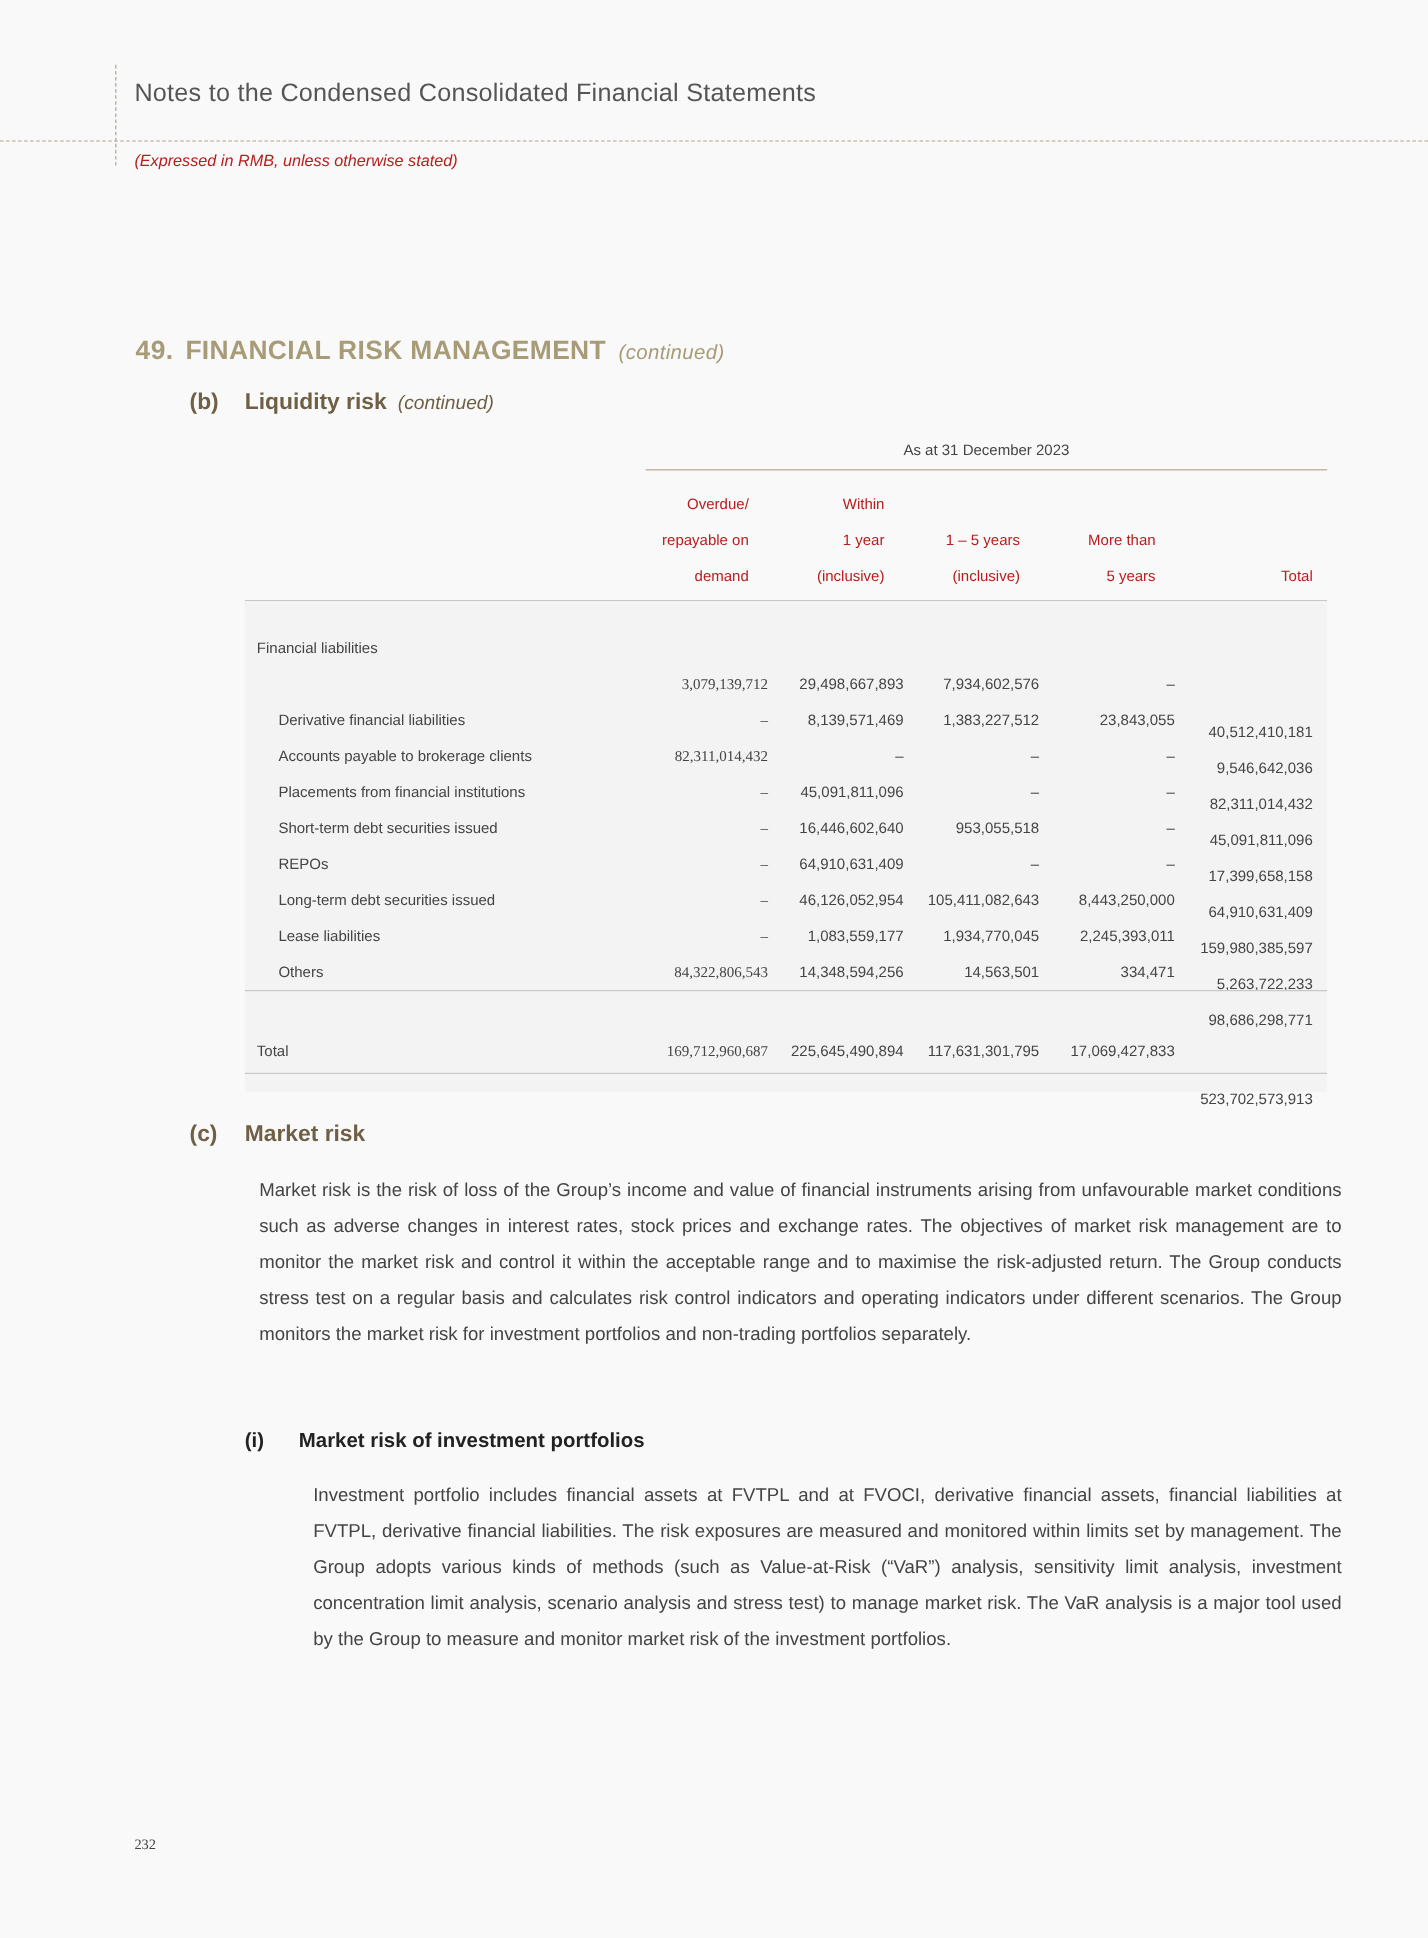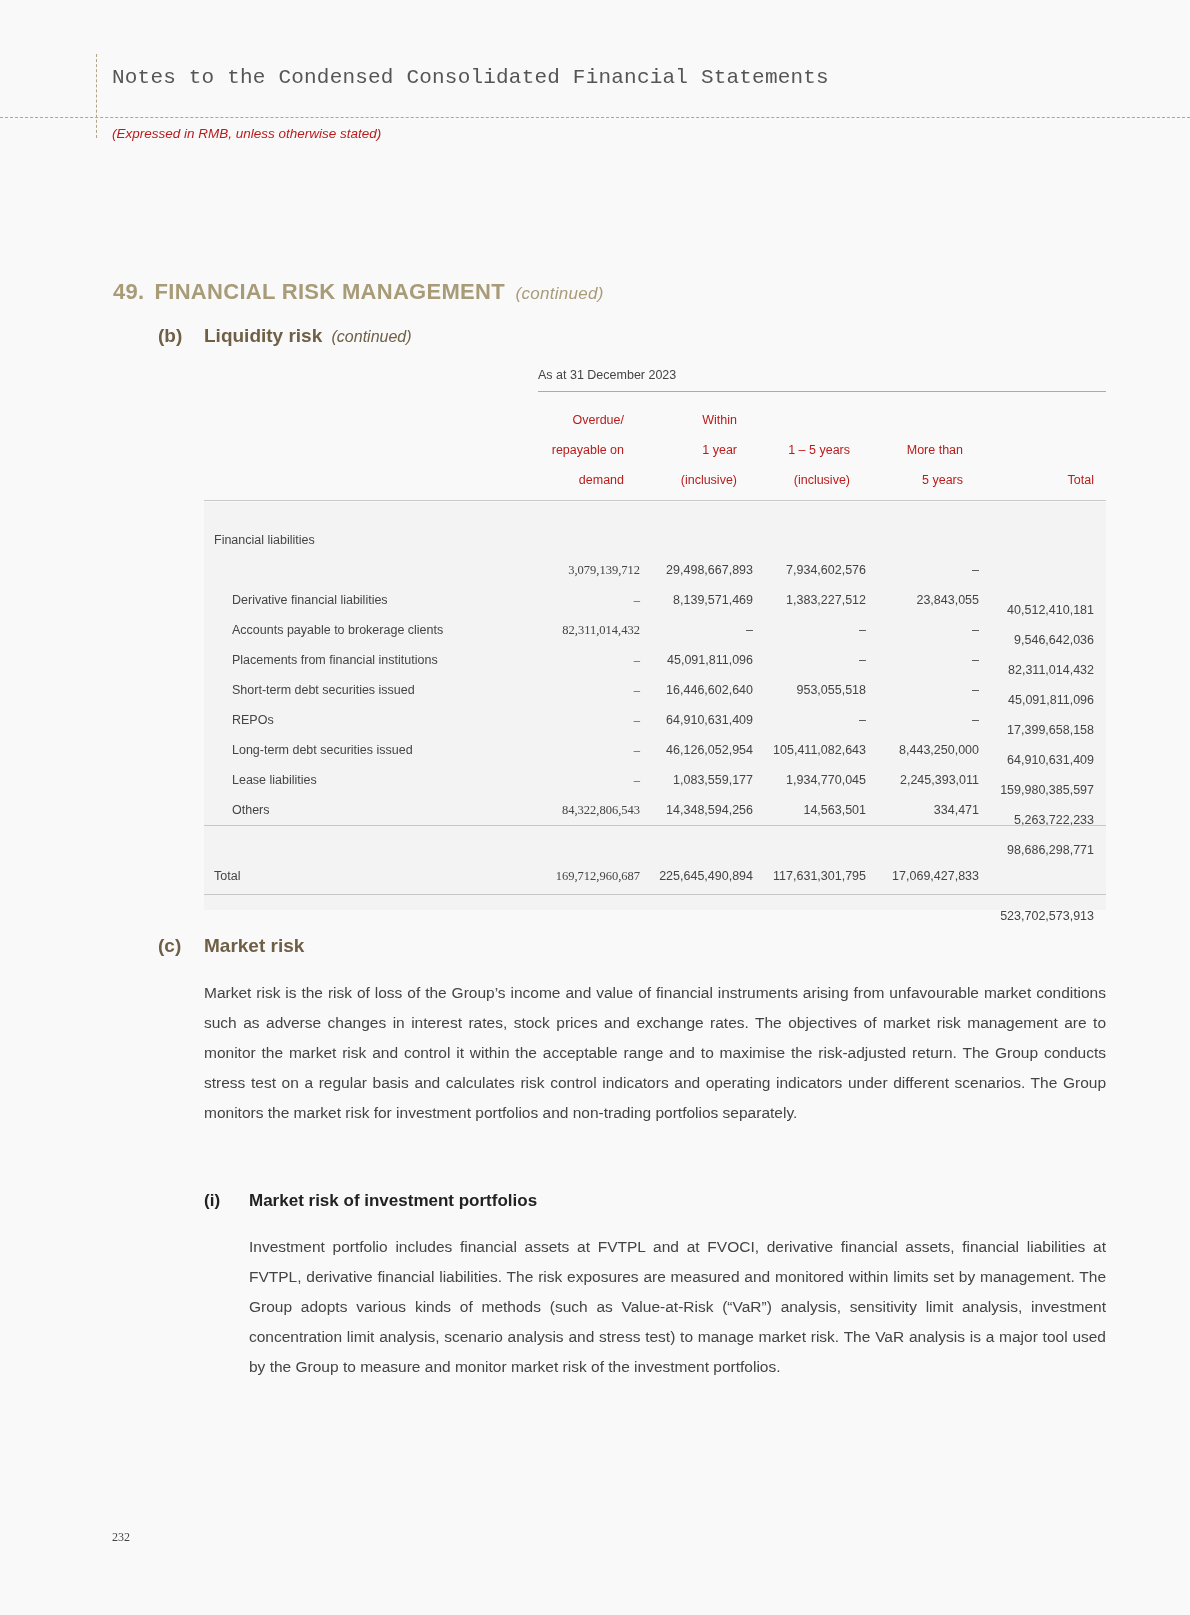--- a/index.html
+++ b/index.html
@@ -1,52 +1,52 @@
 <!DOCTYPE html>
 <html><head>
 <meta charset="utf-8">
 <style>
   * { box-sizing: border-box; margin: 0; padding: 0; }
   html, body { width: 1190px; height: 1615px; background: #f9f9f9; overflow: hidden; }
   body { position: relative; font-family: "Liberation Sans", "DejaVu Sans", sans-serif; color: #333; }
 
   .hdr-vline { position: absolute; left: 96px; top: 54px; height: 84px; border-left: 1px dashed #b3a58a; }
   .hdr-hline { position: absolute; left: 0; right: 0; top: 117px; border-top: 1px dashed #b3a58a; }
-  .hdr-title { position: absolute; left: 112px; top: 66px; font-family: Liberation Mono, monospace; font-size: 21px; color: #555; letter-spacing: 0.2px; }
+  .hdr-title { position: absolute; left: 112px; top: 66px; font-family: Liberation Sans, sans-serif; font-size: 21px; color: #555; letter-spacing: 0.2px; }
   .hdr-sub { position: absolute; left: 112px; top: 126px; font-size: 13.5px; font-style: italic; color: #b91c1c; }
 
   .sec-title { position: absolute; left: 113px; top: 279px; font-size: 22px; font-weight: bold; color: #a89b78; letter-spacing: 0.3px; }
   .sec-title .cont { font-weight: normal; font-style: italic; font-size: 17px; color: #a89b78; margin-left: 4px; }
   .sec-num { margin-right: 10px; }
 
   .sub-b { position: absolute; left: 158px; top: 325px; font-size: 19px; font-weight: bold; color: #6e5f45; }
   .sub-b .lbl { display: inline-block; width: 46px; }
   .sub-b .cont { font-weight: normal; font-style: italic; font-size: 16px; color: #6e5f45; margin-left: 4px; }
 
   
   .tbl-wrap { position: absolute; left: 204px; top: 368px; width: 902px; }
-  .period { position: absolute; left: 334px; width: 568px; top: 0; text-align: left; font-size: 12.5px; color: #444; padding-bottom: 6px; border-bottom: 1px solid #b8a993; height: 24px; }
+  .period { position: absolute; left: 334px; width: 568px; top: 0; text-align: center; font-size: 12.5px; color: #444; padding-bottom: 6px; border-bottom: 1px solid #b8a993; height: 24px; }
   .colhdrs { position: absolute; top: 37px; left: 0; width: 902px; height: 96px; border-bottom: 1px solid #c8c8c8; }
   .colhdr { position: absolute; text-align: right; font-size: 12.5px; color: #b91c1c; line-height: 30px; }
   .body-bg { position: absolute; top: 134px; left: 0; width: 902px; height: 408px; background: #f3f3f3; }
   .row { position: absolute; left: 0; width: 902px; height: 30px; font-size: 12.5px; color: #444; line-height: 30px; }
   .row .label { position: absolute; left: 10px; }
   .row.sub .label { left: 28px; }
   .row .v { position: absolute; text-align: right; width: 120px; }
   .row .v0 { left: 316px; font-family: Liberation Serif, serif; }
   .row .v1 { left: 429px; }
   .row .v2 { left: 542px; }
   .row .v3 { left: 655px; }
   .row .v4 { left: 770px; margin-top: 40px; }
   .sep-line { position: absolute; left: 0; width: 902px; border-top: 1px solid #c8c8c8; }
 
   .sub-c { position: absolute; left: 158px; top: 935px; font-size: 19px; font-weight: bold; color: #6e5f45; }
   .sub-c .lbl { display: inline-block; width: 46px; }
 
-  .para { position: absolute; font-size: 15.5px; line-height: 30px; color: #444; text-align: justify; }
+  .para { position: absolute; font-size: 15.5px; line-height: 30px; color: #444; text-align: justify; margin-left: 12px; }
   .para-c { left: 204px; top: 978px; width: 902px; }
 
   .sub-i { position: absolute; left: 204px; top: 1191px; font-size: 17px; font-weight: bold; color: #222; }
   .sub-i .lbl { display: inline-block; width: 45px; }
   .para-i { left: 249px; top: 1232px; width: 857px; }
 
   .page-num { position: absolute; left: 112px; top: 1530px; font-family: "Liberation Serif", "DejaVu Serif", serif; font-size: 12px; color: #444; }
 </style>
 </head>
 <body>

